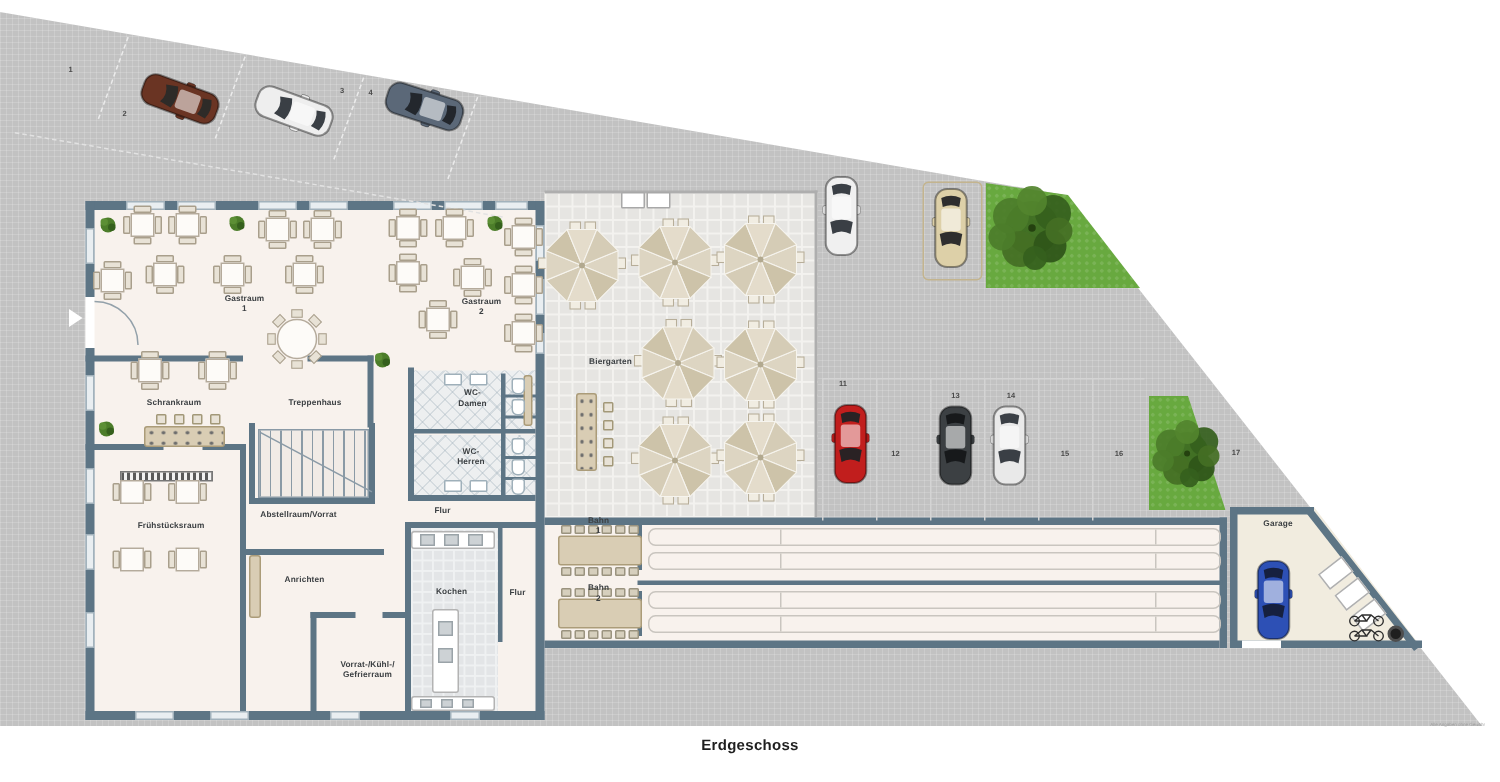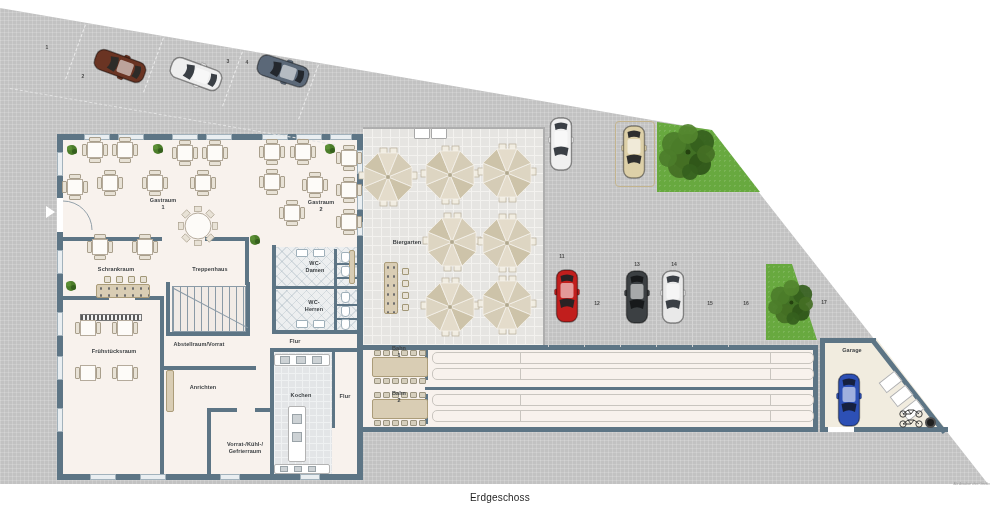--- a/index.html
+++ b/index.html
@@ -52,21 +52,21 @@
   .t4 .bot{left:7px;top:21px;width:12px;height:5px;}
   .t4 .lft{left:0;top:7px;width:5px;height:12px;}
   .t4 .rgt{left:21px;top:7px;width:5px;height:12px;}
   .t4 .tbl{left:5px;top:5px;width:16px;height:16px;background:#fdfbf8;border:1px solid #b5ab9c;}
   .chair{background:#e8e2d6;border:1px solid #a99f8c;border-radius:1px;}
   .stool{width:7px;height:7px;background:#e8e2d6;border:1px solid #a29878;border-radius:1px;}
   .bench{background:#fff;border:1px solid #a8a8a8;border-radius:1px;}
   .bahnchair{width:7px;height:6px;background:#d6cfbd;border:1px solid #9a937f;border-radius:1px;}
   .shelf{width:13px;height:20px;background:#fff;border:1px solid #b0b0b0;transform:rotate(52deg);}
   .tire{width:11px;height:11px;border-radius:50%;background:#1f1f1f;border:2px solid #4e4e4e;}
-  .title{transform:translate(-50%,0);font-size:10px;font-weight:normal;color:#1f1f1f;letter-spacing:.2px;}
+  .title{transform:translate(-50%,0);font-size:10px;font-weight:bold;color:#1f1f1f;letter-spacing:.2px;}
   .wm{font-size:6px;color:#9d9d9d;transform:scale(.5);transform-origin:right top;white-space:nowrap;}
   .arrow{width:0;height:0;border-left:9px solid #ffffff;border-top:6px solid transparent;border-bottom:6px solid transparent;}
   svg{overflow:visible;}
 </style>
 </head>
 <body>
 
 <div id="canvas">
   <div class="site"></div>
 

